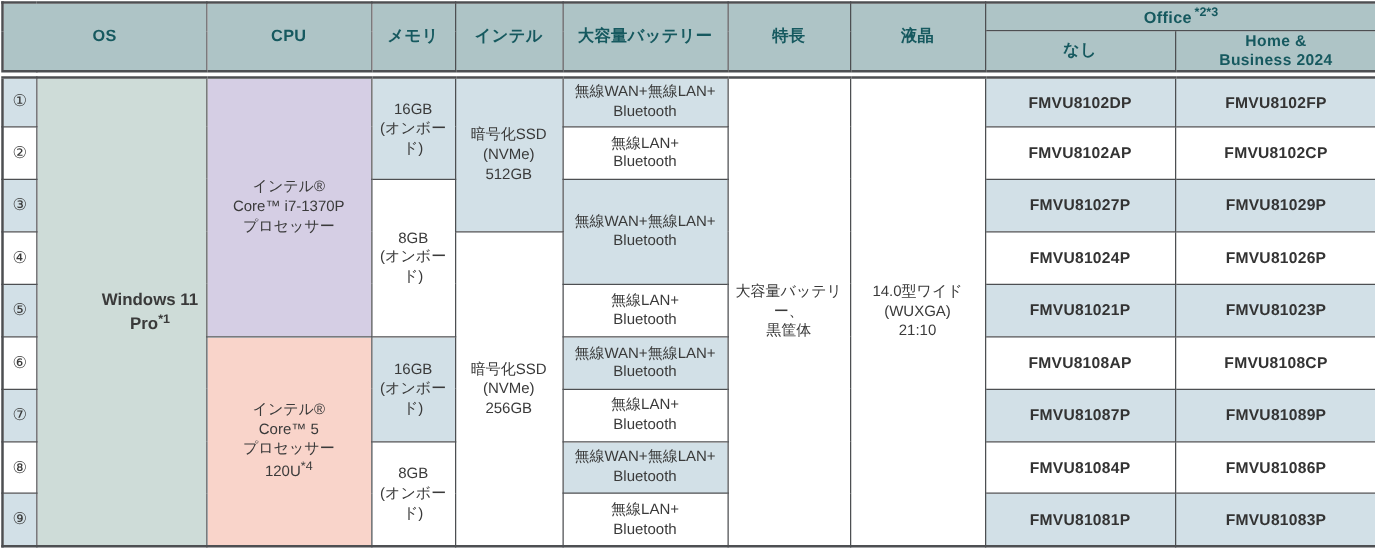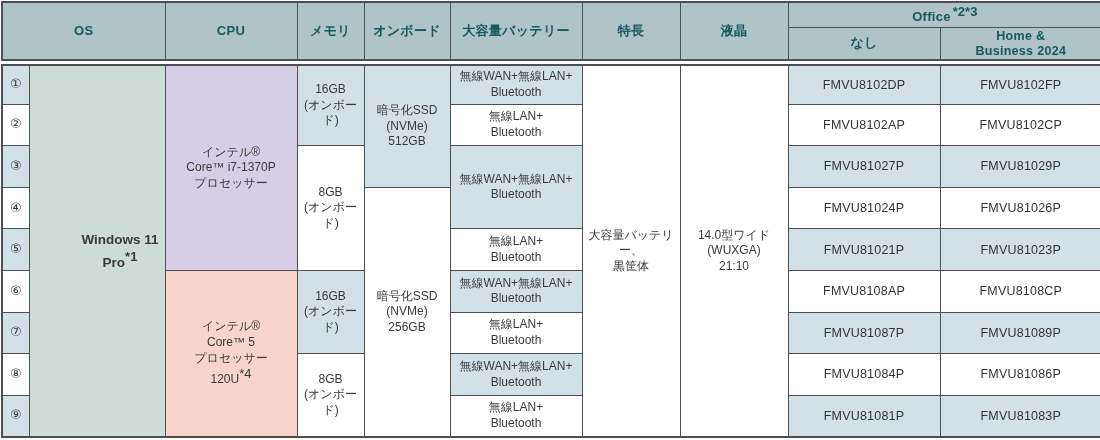--- a/index.html
+++ b/index.html
@@ -18,31 +18,31 @@
     padding:1px 2px;overflow:hidden;
     white-space:pre-line;
     line-height:1.3;
   }
   thead th{
     background:#aec4c6;color:#16595f;
     font-size:13px;font-weight:bold;letter-spacing:.3px;
   }
   thead tr.hrow2 th, thead th[rowspan]{border-bottom:7px double #4d4f52;}
   thead th.hb{font-size:12.5px;line-height:1.15;}
-  sup{font-size:13px;vertical-align:super;letter-spacing:0;}
+  sup{font-size:10px;vertical-align:super;letter-spacing:0;}
   thead sup{margin-left:2px;}
   tr.body-row{height:41px;}
   tr.hrow1{height:22px;}
   tr.hrow2{height:31px;}
   td{font-size:12px;}
   td.num{font-size:13px;color:#3a3a3a;padding:0;}
   td.os-cell{font-size:13.5px;font-weight:bold;background:#cedcd8;padding-left:48px;}
   td.cpu-i7{background:#d5cee4;}
   td.cpu-c5{background:#f9d4ca;}
-  td.model{font-size:12.5px;font-weight:normal;color:#333333;letter-spacing:.2px;}
+  td.model{font-size:12.5px;font-weight:bold;color:#333333;letter-spacing:.2px;}
   .bg-blue{background:#d2e0e7;}
   .bg-white{background:#ffffff;}
 </style>
 </head>
 <body>
 
 <div class="page">
 <table class="spec">
   <colgroup>
     <col style="width:27px">
@@ -54,21 +54,21 @@
     <col style="width:98px">
         <col style="width:108px">
         <col style="width:152px">
     <col style="width:162px">
   </colgroup>
   <thead>
     <tr class="hrow1">
       <th colspan="2" rowspan="2"><span>OS</span></th>
       <th rowspan="2"><span>CPU</span></th>
       <th rowspan="2"><span>メモリ</span></th>
-      <th rowspan="2"><span>オンボード</span></th>
+      <th rowspan="2"><span>インテル</span></th>
       <th rowspan="2"><span>大容量バッテリー</span></th>
       <th rowspan="2"><span>特長</span></th>
       <th rowspan="2"><span>液晶</span></th>
       <th colspan="2" style="border-bottom:1px solid #4d4f52"><span>Office</span><sup>*2*3</sup></th>
     </tr>
     <tr class="hrow2">
       <th><span>なし</span></th>
       <th class="hb"><span>Home &amp;
 Business 2024</span></th>
     </tr>

